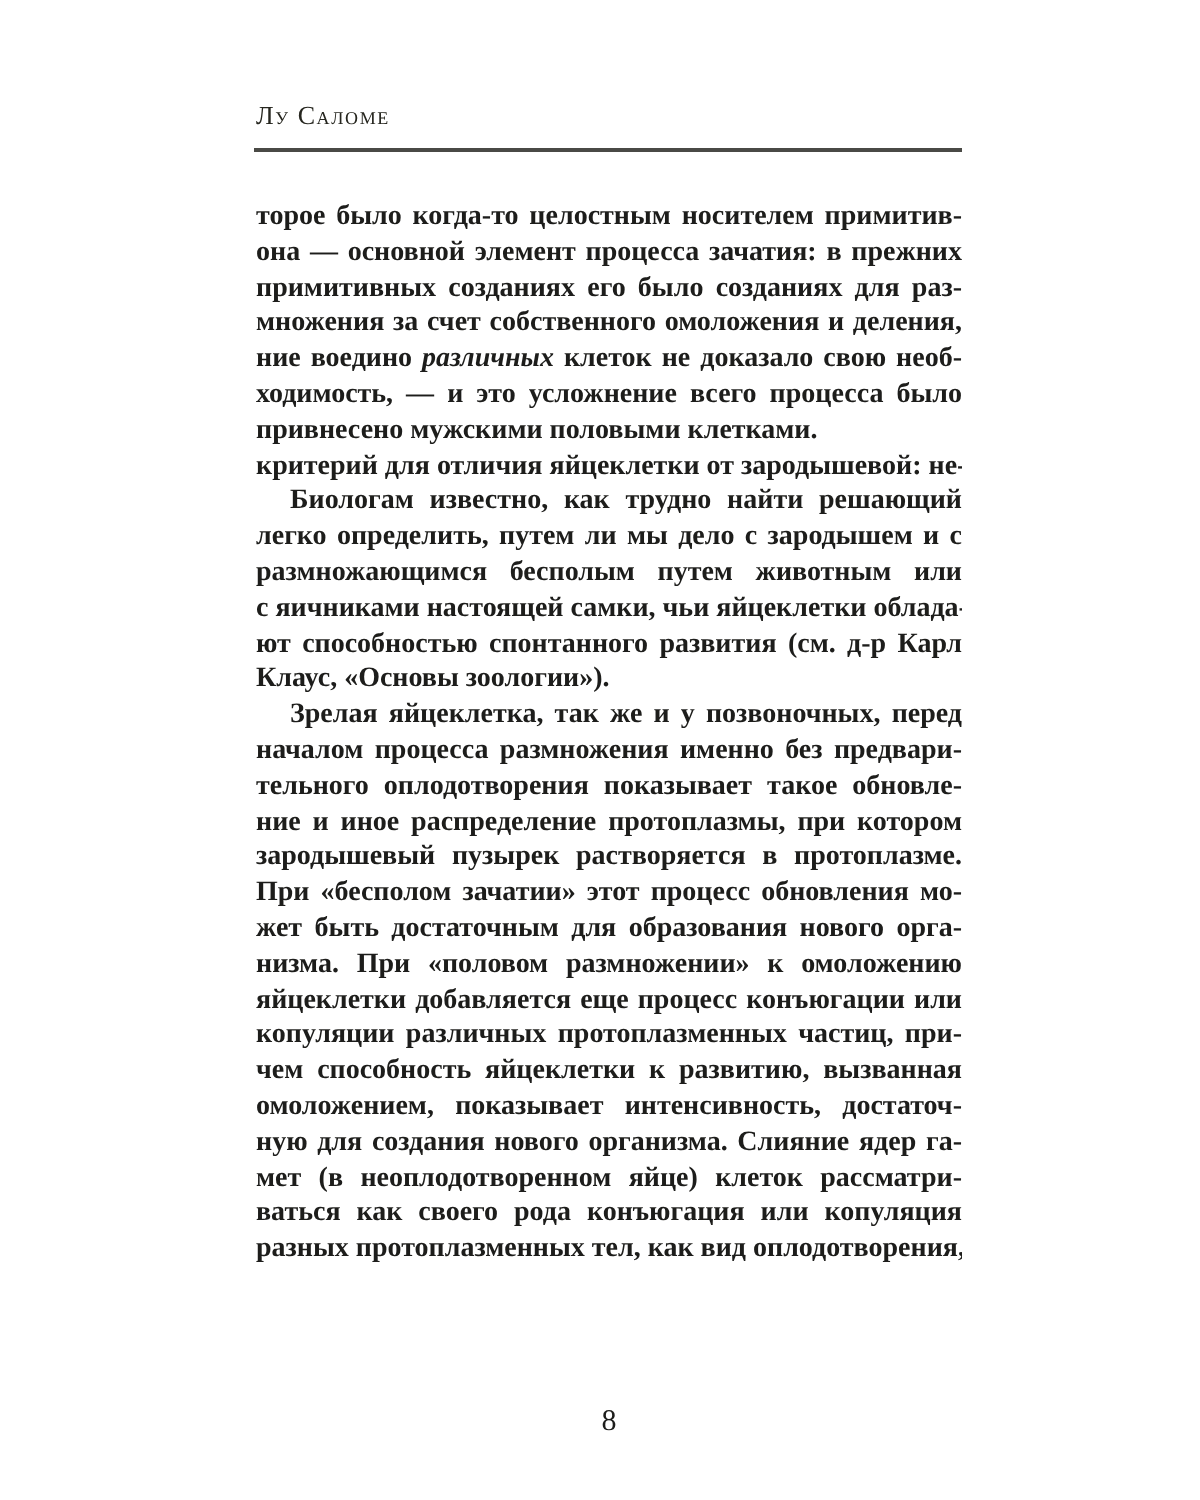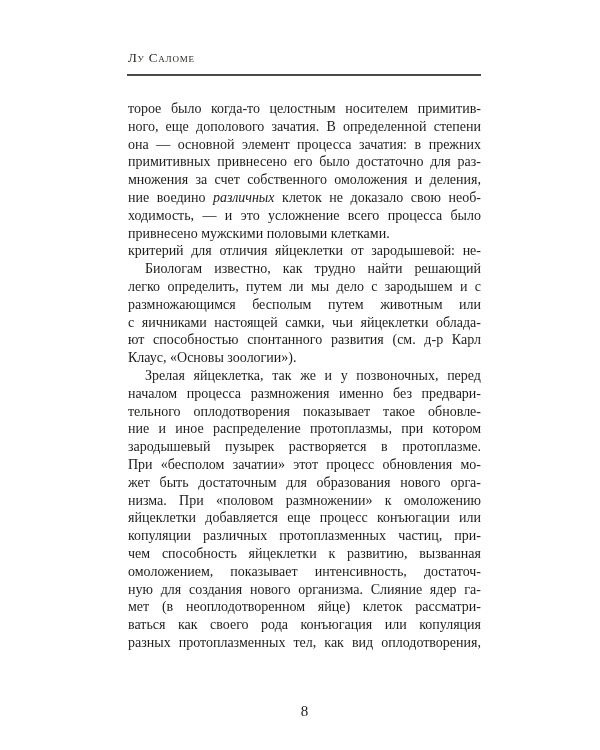--- a/index.html
+++ b/index.html
@@ -41,20 +41,21 @@
     width: 353px;
     font-size: 14px;
     line-height: 17.8px;
   }
   .line {
     height: 17.8px;
     overflow: hidden;
     white-space: nowrap;
     text-align: justify;
     text-align-last: justify;
+    font-weight: bold;
   }
   .line.indent {
     padding-left: 17px;
   }
   .line.para-end {
     text-align-last: left;
   }
   .it {
     font-style: italic;
   }
@@ -70,23 +71,22 @@
 </style>
 </head>
 <body>
 
 <div class="page">
   <div class="running-header">Лу Саломе</div>
   <div class="header-rule"></div>
   <div class="body-text">
       <div>
         <div class="line"><span>торое было когда-то целостным носителем примитив-</span></div>
-        <div class="line"><span>ного, еще дополового зачатия. В определенной степени</span></div>
         <div class="line"><span>она — основной элемент процесса зачатия: в прежних</span></div>
-        <div class="line"><span>примитивных привнесено его было достаточно для раз-</span></div>
+        <div class="line"><span>примитивных созданиях его было созданиях для раз-</span></div>
         <div class="line"><span>множения за счет собственного омоложения и деления,</span></div>
         <div class="line"><span>ние воедино </span><span class="it">различных</span><span> клеток не доказало свою необ-</span></div>
         <div class="line"><span>ходимость, — и это усложнение всего процесса было</span></div>
         <div class="line para-end"><span>привнесено мужскими половыми клетками.</span></div>
       </div>
       <div>
         <div class="line"><span>критерий для отличия яйцеклетки от зародышевой: не-</span></div>
         <div class="line indent"><span>Биологам известно, как трудно найти решающий</span></div>
         <div class="line"><span>легко определить, путем ли мы дело с зародышем и с</span></div>
         <div class="line"><span>размножающимся бесполым путем животным или</span></div>

